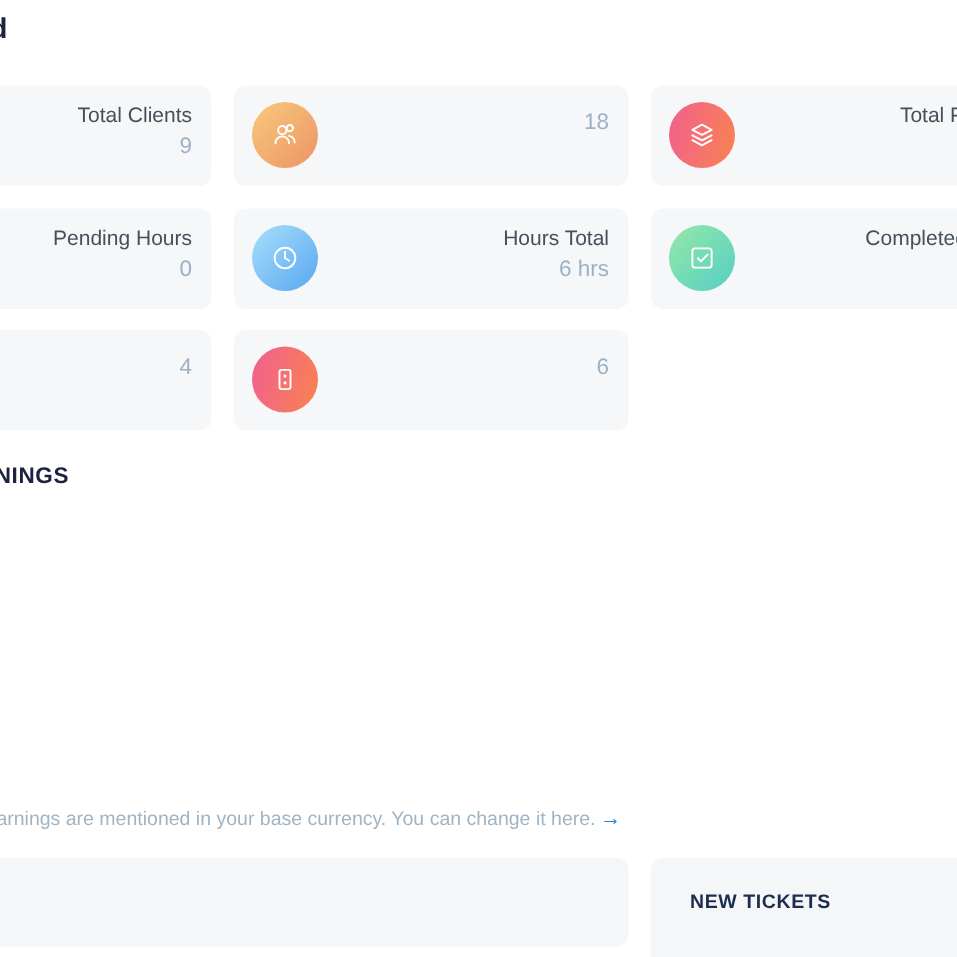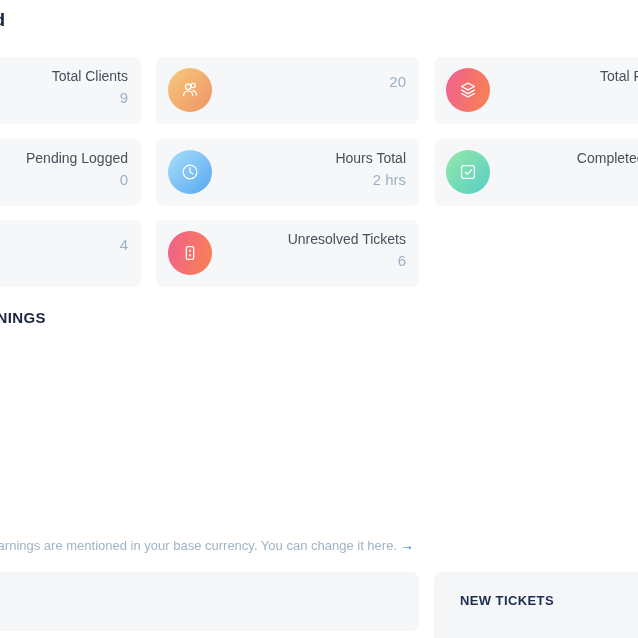--- a/index.html
+++ b/index.html
@@ -115,56 +115,56 @@
 <div class="stat-card col2 r1">
   <div class="stat-icon grad-orange">
     <svg width="22" height="22" viewBox="0 0 24 24" fill="none" stroke="#ffffff" stroke-width="1.4" stroke-linecap="round" stroke-linejoin="round">
       <circle cx="10" cy="8.5" r="3"></circle>
         <path d="M5 18c0-2.8 2.2-5 5-5s5 2.2 5 5"></path>
         <circle cx="15.5" cy="7" r="2.3"></circle>
         <path d="M15 12.6c2.3.4 4 2.3 4 4.9"></path>
     </svg>
   </div>
   <div class="stat-text">
-    <div class="stat-value">20</div>
+    <div class="stat-value">18</div>
   </div>
 </div>
 
 <div class="stat-card col3 r1">
   <div class="stat-icon grad-pink">
     <svg width="22" height="22" viewBox="0 0 24 24" fill="none" stroke="#ffffff" stroke-width="1.4" stroke-linecap="round" stroke-linejoin="round">
       <path d="M12 4.5l7 3.7-7 3.7-7-3.7z"></path>
         <path d="M5 12.2l7 3.7 7-3.7"></path>
         <path d="M5 15.8l7 3.7 7-3.7"></path>
     </svg>
   </div>
   <div class="stat-text">
     <div class="stat-label">Total Projects</div>
     <div class="stat-value"></div>
   </div>
 </div>
 
 <div class="stat-card col1 r2">
 
   <div class="stat-text">
-    <div class="stat-label">Pending Logged</div>
+    <div class="stat-label">Pending Hours</div>
     <div class="stat-value">0</div>
   </div>
 </div>
 
 <div class="stat-card col2 r2">
   <div class="stat-icon grad-blue">
     <svg width="22" height="22" viewBox="0 0 24 24" fill="none" stroke="#ffffff" stroke-width="1.4" stroke-linecap="round" stroke-linejoin="round">
       <circle cx="12" cy="12" r="7.5"></circle>
         <path d="M12 7.5V12l3 2"></path>
     </svg>
   </div>
   <div class="stat-text">
     <div class="stat-label">Hours Total</div>
-    <div class="stat-value">2 hrs</div>
+    <div class="stat-value">6 hrs</div>
   </div>
 </div>
 
 <div class="stat-card col3 r2">
   <div class="stat-icon grad-green">
     <svg width="22" height="22" viewBox="0 0 24 24" fill="none" stroke="#ffffff" stroke-width="1.4" stroke-linecap="round" stroke-linejoin="round">
       <rect x="5" y="5" width="14" height="14" rx="2"></rect>
         <path d="M9 12.2l2.3 2.3L16 9.5"></path>
     </svg>
   </div>
@@ -183,21 +183,20 @@
 
 <div class="stat-card col2 r3">
   <div class="stat-icon grad-pink">
     <svg width="22" height="22" viewBox="0 0 24 24" fill="none" stroke="#ffffff" stroke-width="1.4" stroke-linecap="round" stroke-linejoin="round">
       <rect x="8" y="5" width="8" height="14" rx="1.5"></rect>
         <rect x="11" y="8.5" width="2" height="2" fill="#ffffff" stroke="none"></rect>
         <rect x="11" y="13.5" width="2" height="2" fill="#ffffff" stroke="none"></rect>
     </svg>
   </div>
   <div class="stat-text">
-    <div class="stat-label">Unresolved Tickets</div>
     <div class="stat-value">6</div>
   </div>
 </div>
 
 <div class="section-heading">EARNINGS</div>
 
 <div class="earnings-note">
   <span>Earnings are mentioned in your base currency. You can change it here.</span><a class="note-arrow-link" href="#">→</a>
 </div>
 

